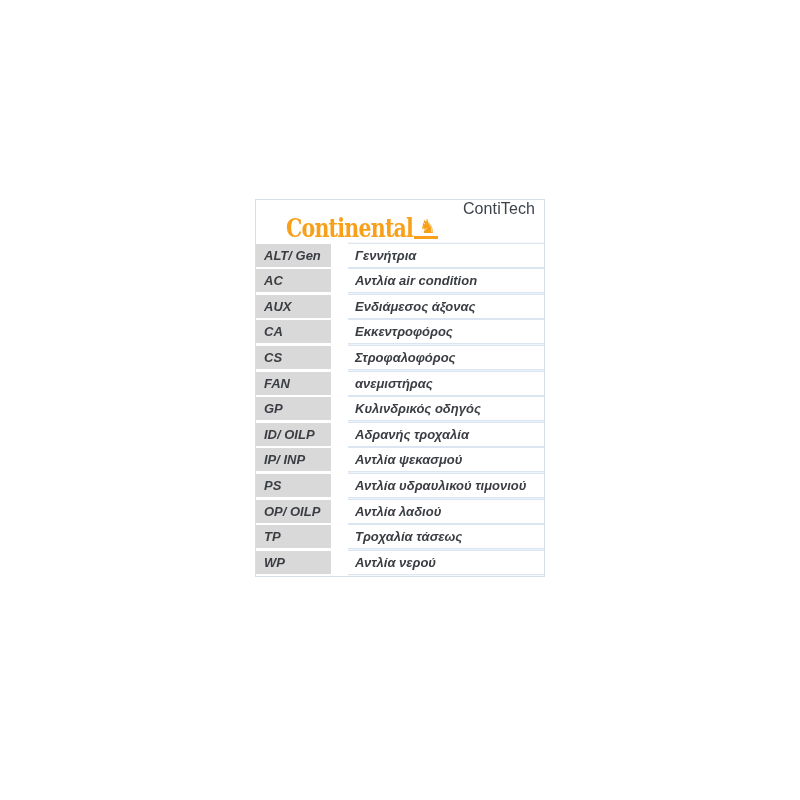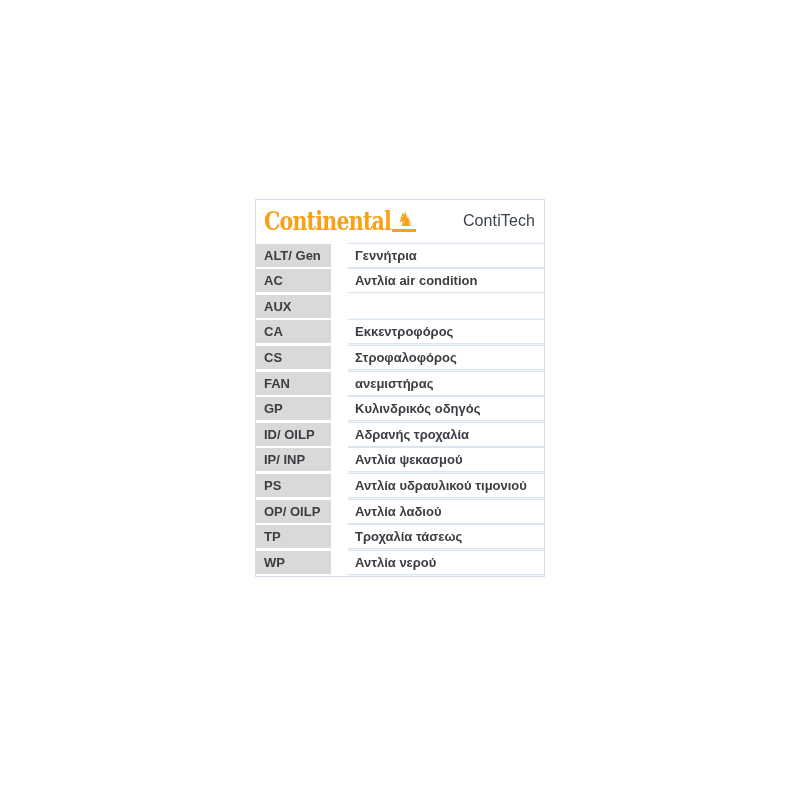--- a/index.html
+++ b/index.html
@@ -19,24 +19,24 @@
     width: 290px;
     box-sizing: border-box;
     background: #ffffff;
     border: 1px solid #d6dfe9;
   }
 
   
   .brand-header {
     height: 41px;
     display: flex;
-    align-items: center;
     justify-content: space-between;
     padding: 0 9px 0 8px;
     background: #ffffff;
+    margin-left: 22px;
   }
 
   .logo {
     display: flex;
     align-items: flex-end;
   }
 
   .logo-text {
     display: inline-block;
     width: 128px;
@@ -84,20 +84,21 @@
 
   .cell {
     display: flex;
     align-items: center;
     box-sizing: border-box;
     font-size: 13px;
     font-weight: 700;
     color: #3a3d42;
     white-space: nowrap;
     overflow: hidden;
+    font-style: italic;
   }
 
   .abbr {
     width: 75px;
     padding-left: 8px;
     background: #d9d9d9;
     flex: 0 0 auto;
   }
 
   .desc {
@@ -127,20 +128,21 @@
     <div class="cell desc">Γεννήτρια</div>
   </div>
 
   <div class="row">
     <div class="cell abbr">AC</div>
     <div class="cell desc">Αντλία air condition</div>
   </div>
 
   <div class="row">
     <div class="cell abbr">AUX</div>
+    <div class="cell desc">Ενδιάμεσος άξονας</div>
   </div>
 
 
   <div class="row">
     <div class="cell abbr">CA</div>
     <div class="cell desc">Εκκεντροφόρος</div>
   </div>
 
   <div class="row">
     <div class="cell abbr">CS</div>

